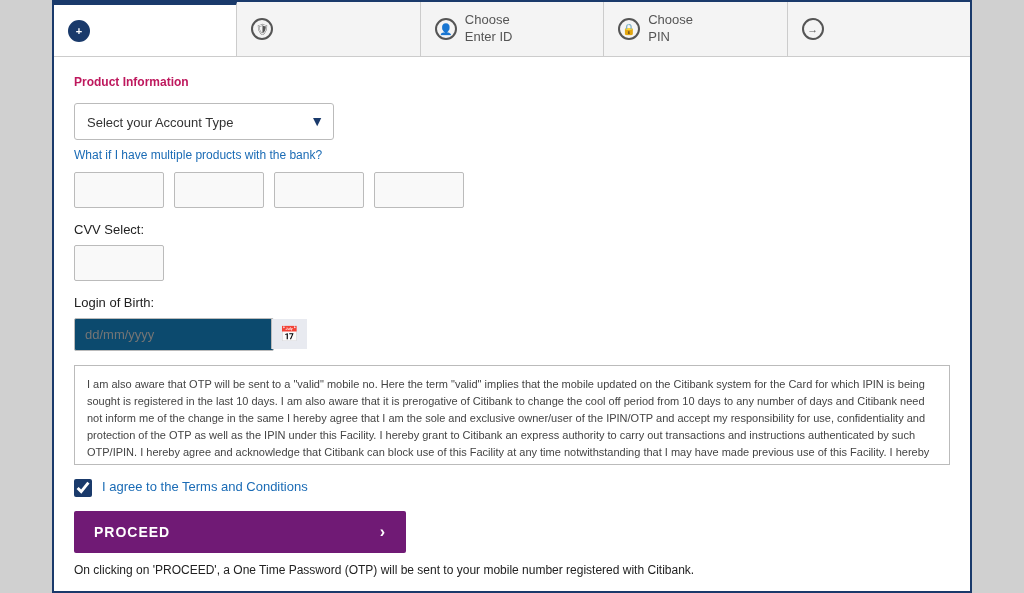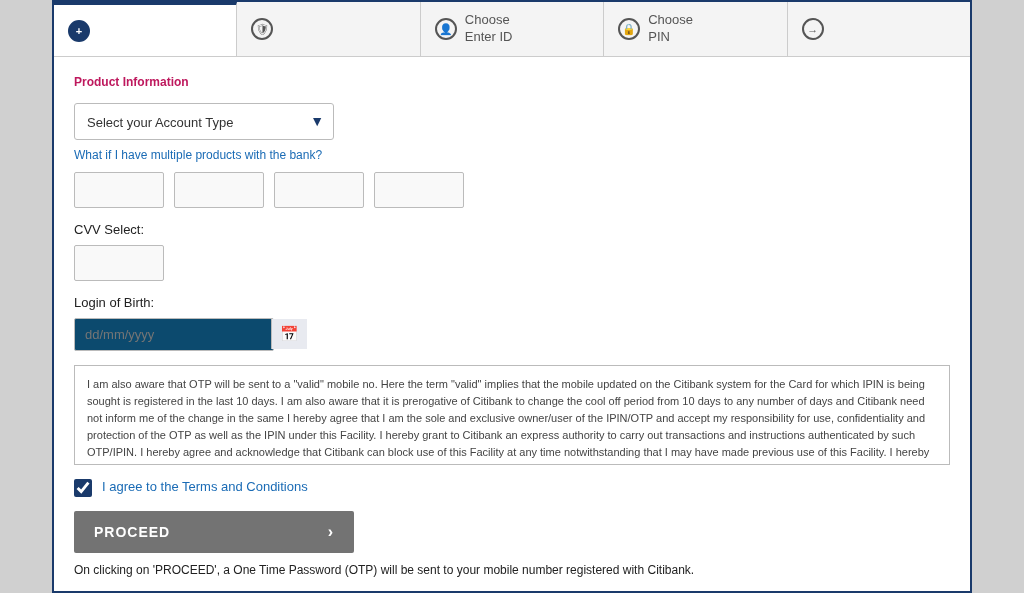--- a/index.html
+++ b/index.html
@@ -188,24 +188,24 @@
       accent-color: #1a3a6b;
       cursor: pointer;
     }
     .checkbox-label {
       font-size: 13px;
       color: #1a6bb5;
       cursor: pointer;
     }
     
     .proceed-btn {
-      background: #737373;
+      background: #701a75;
       color: #fff;
       border: none;
-      width: 280px;
+      width: 332px;
       padding: 12px 20px;
       font-size: 14px;
       font-weight: bold;
       letter-spacing: 1px;
       cursor: pointer;
       display: flex;
       align-items: center;
       justify-content: space-between;
       border-radius: 2px;
       margin-bottom: 10px;

